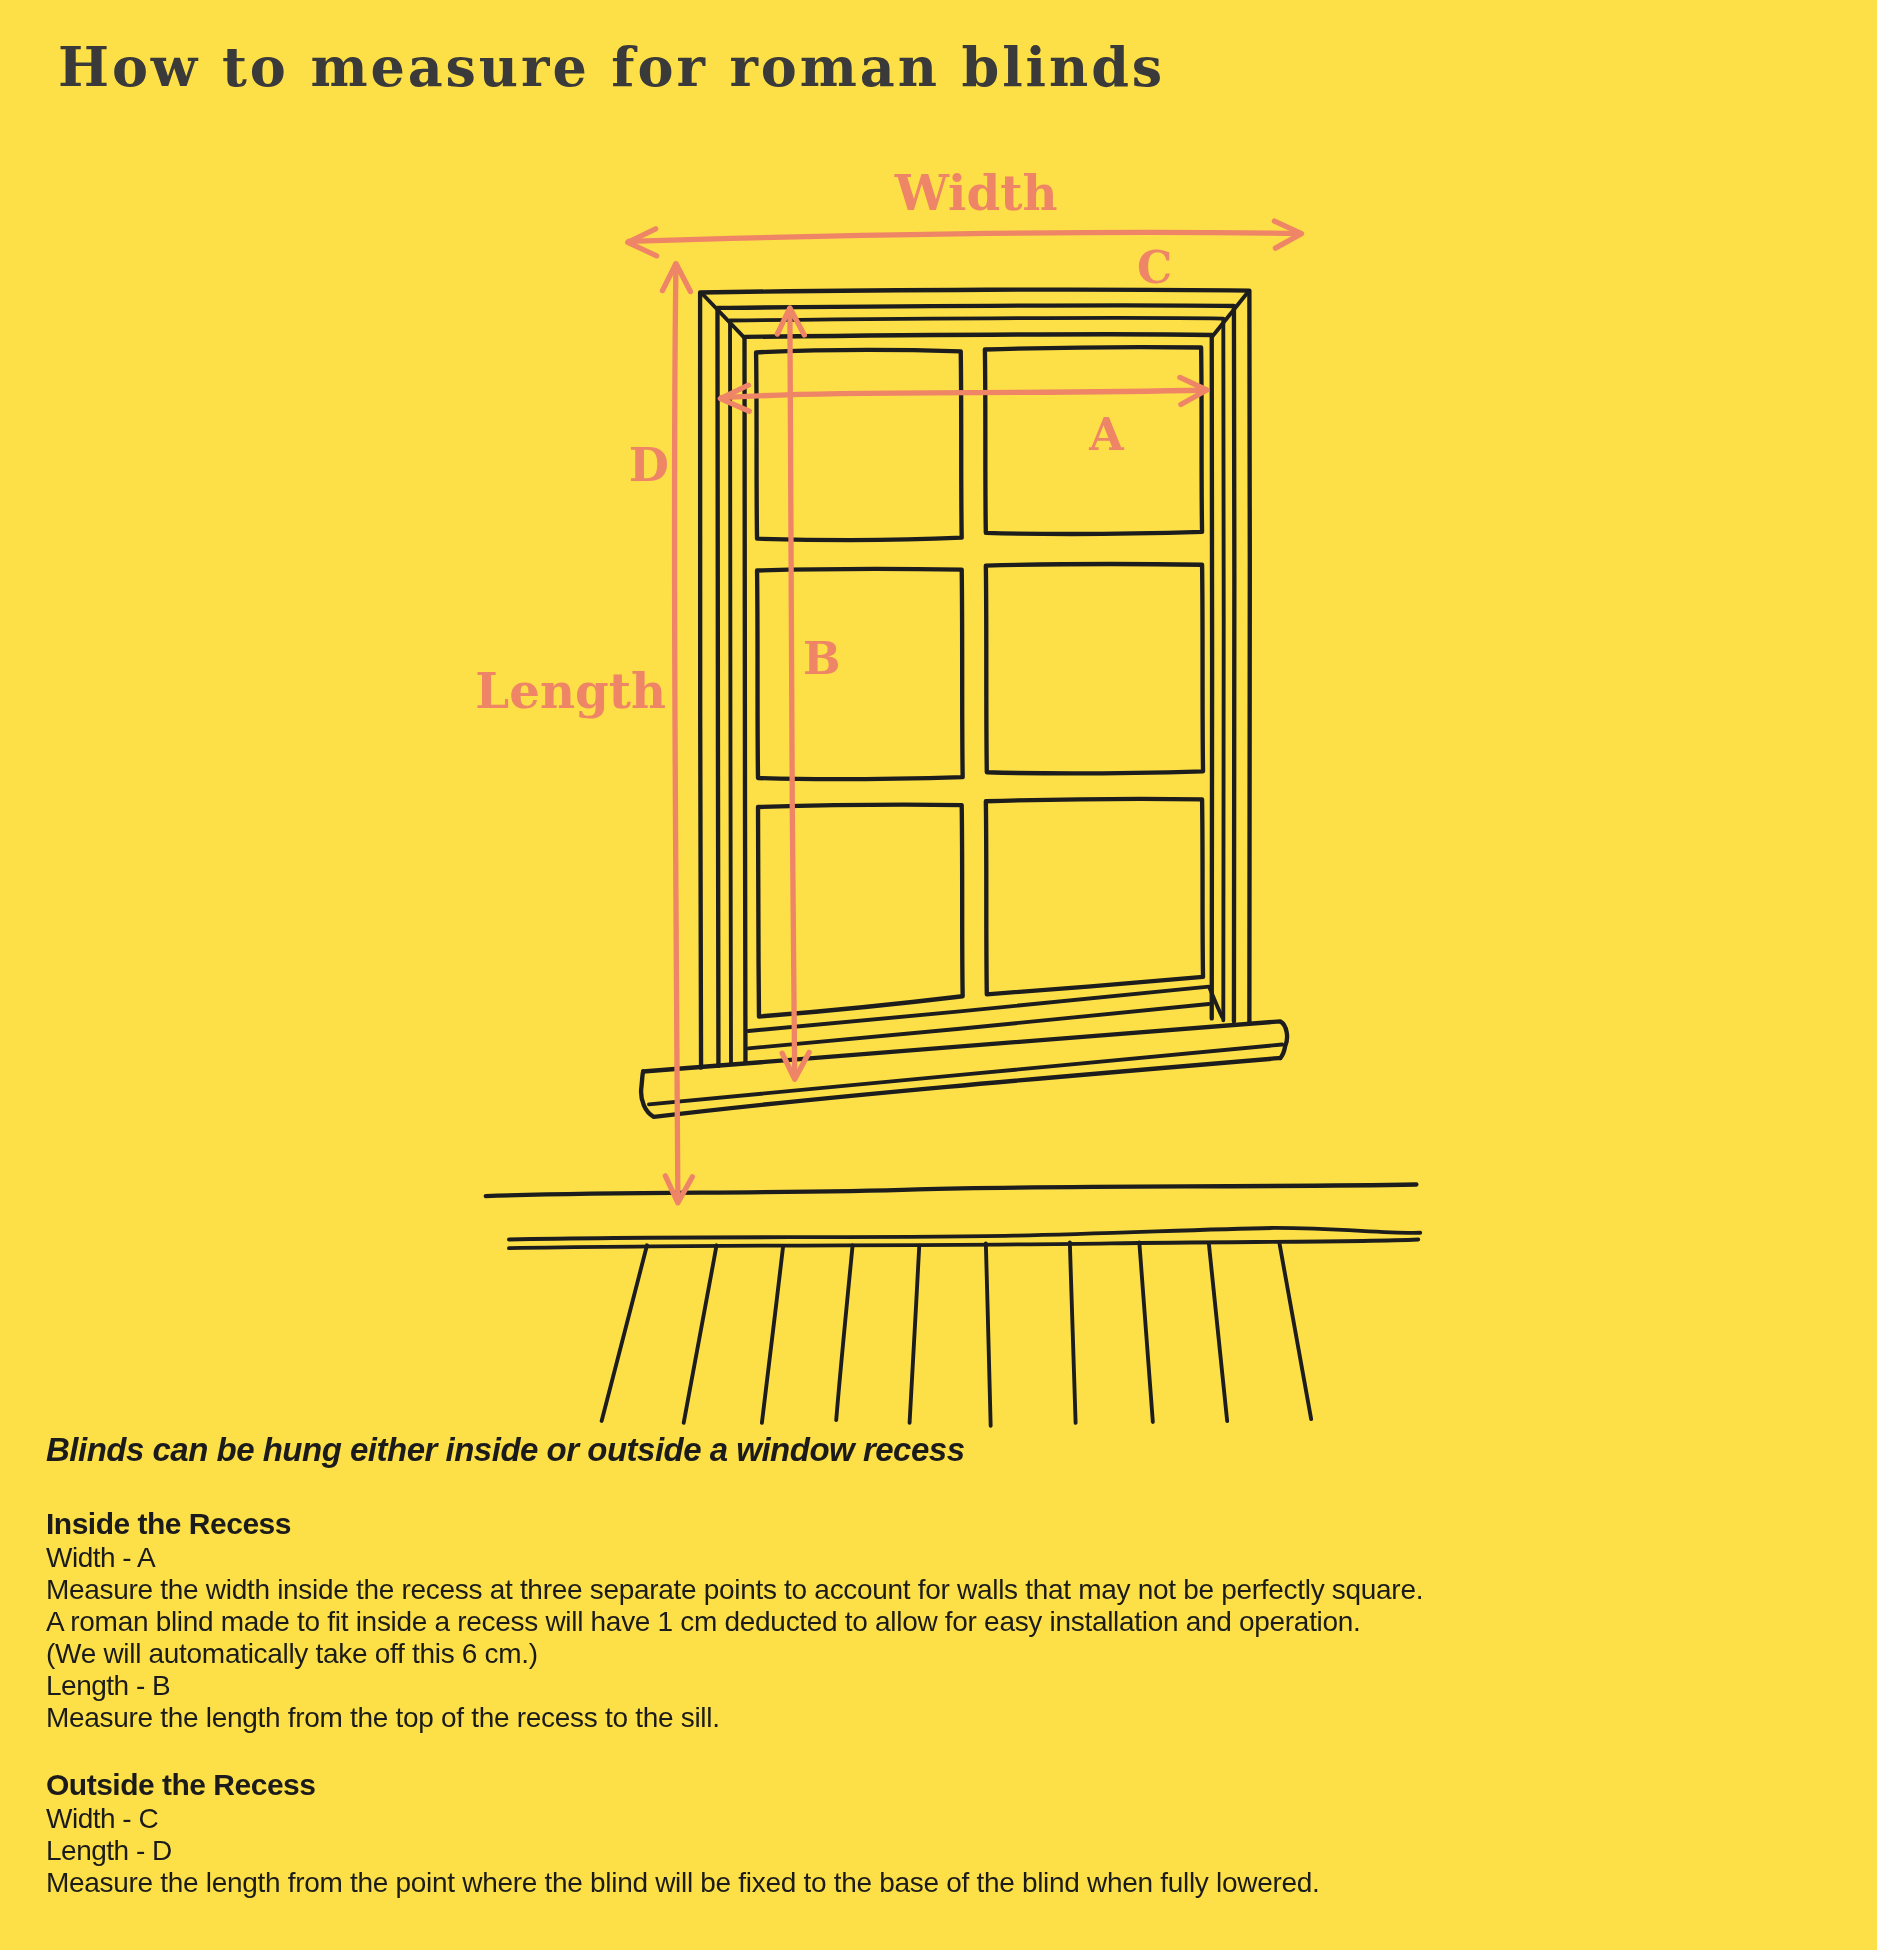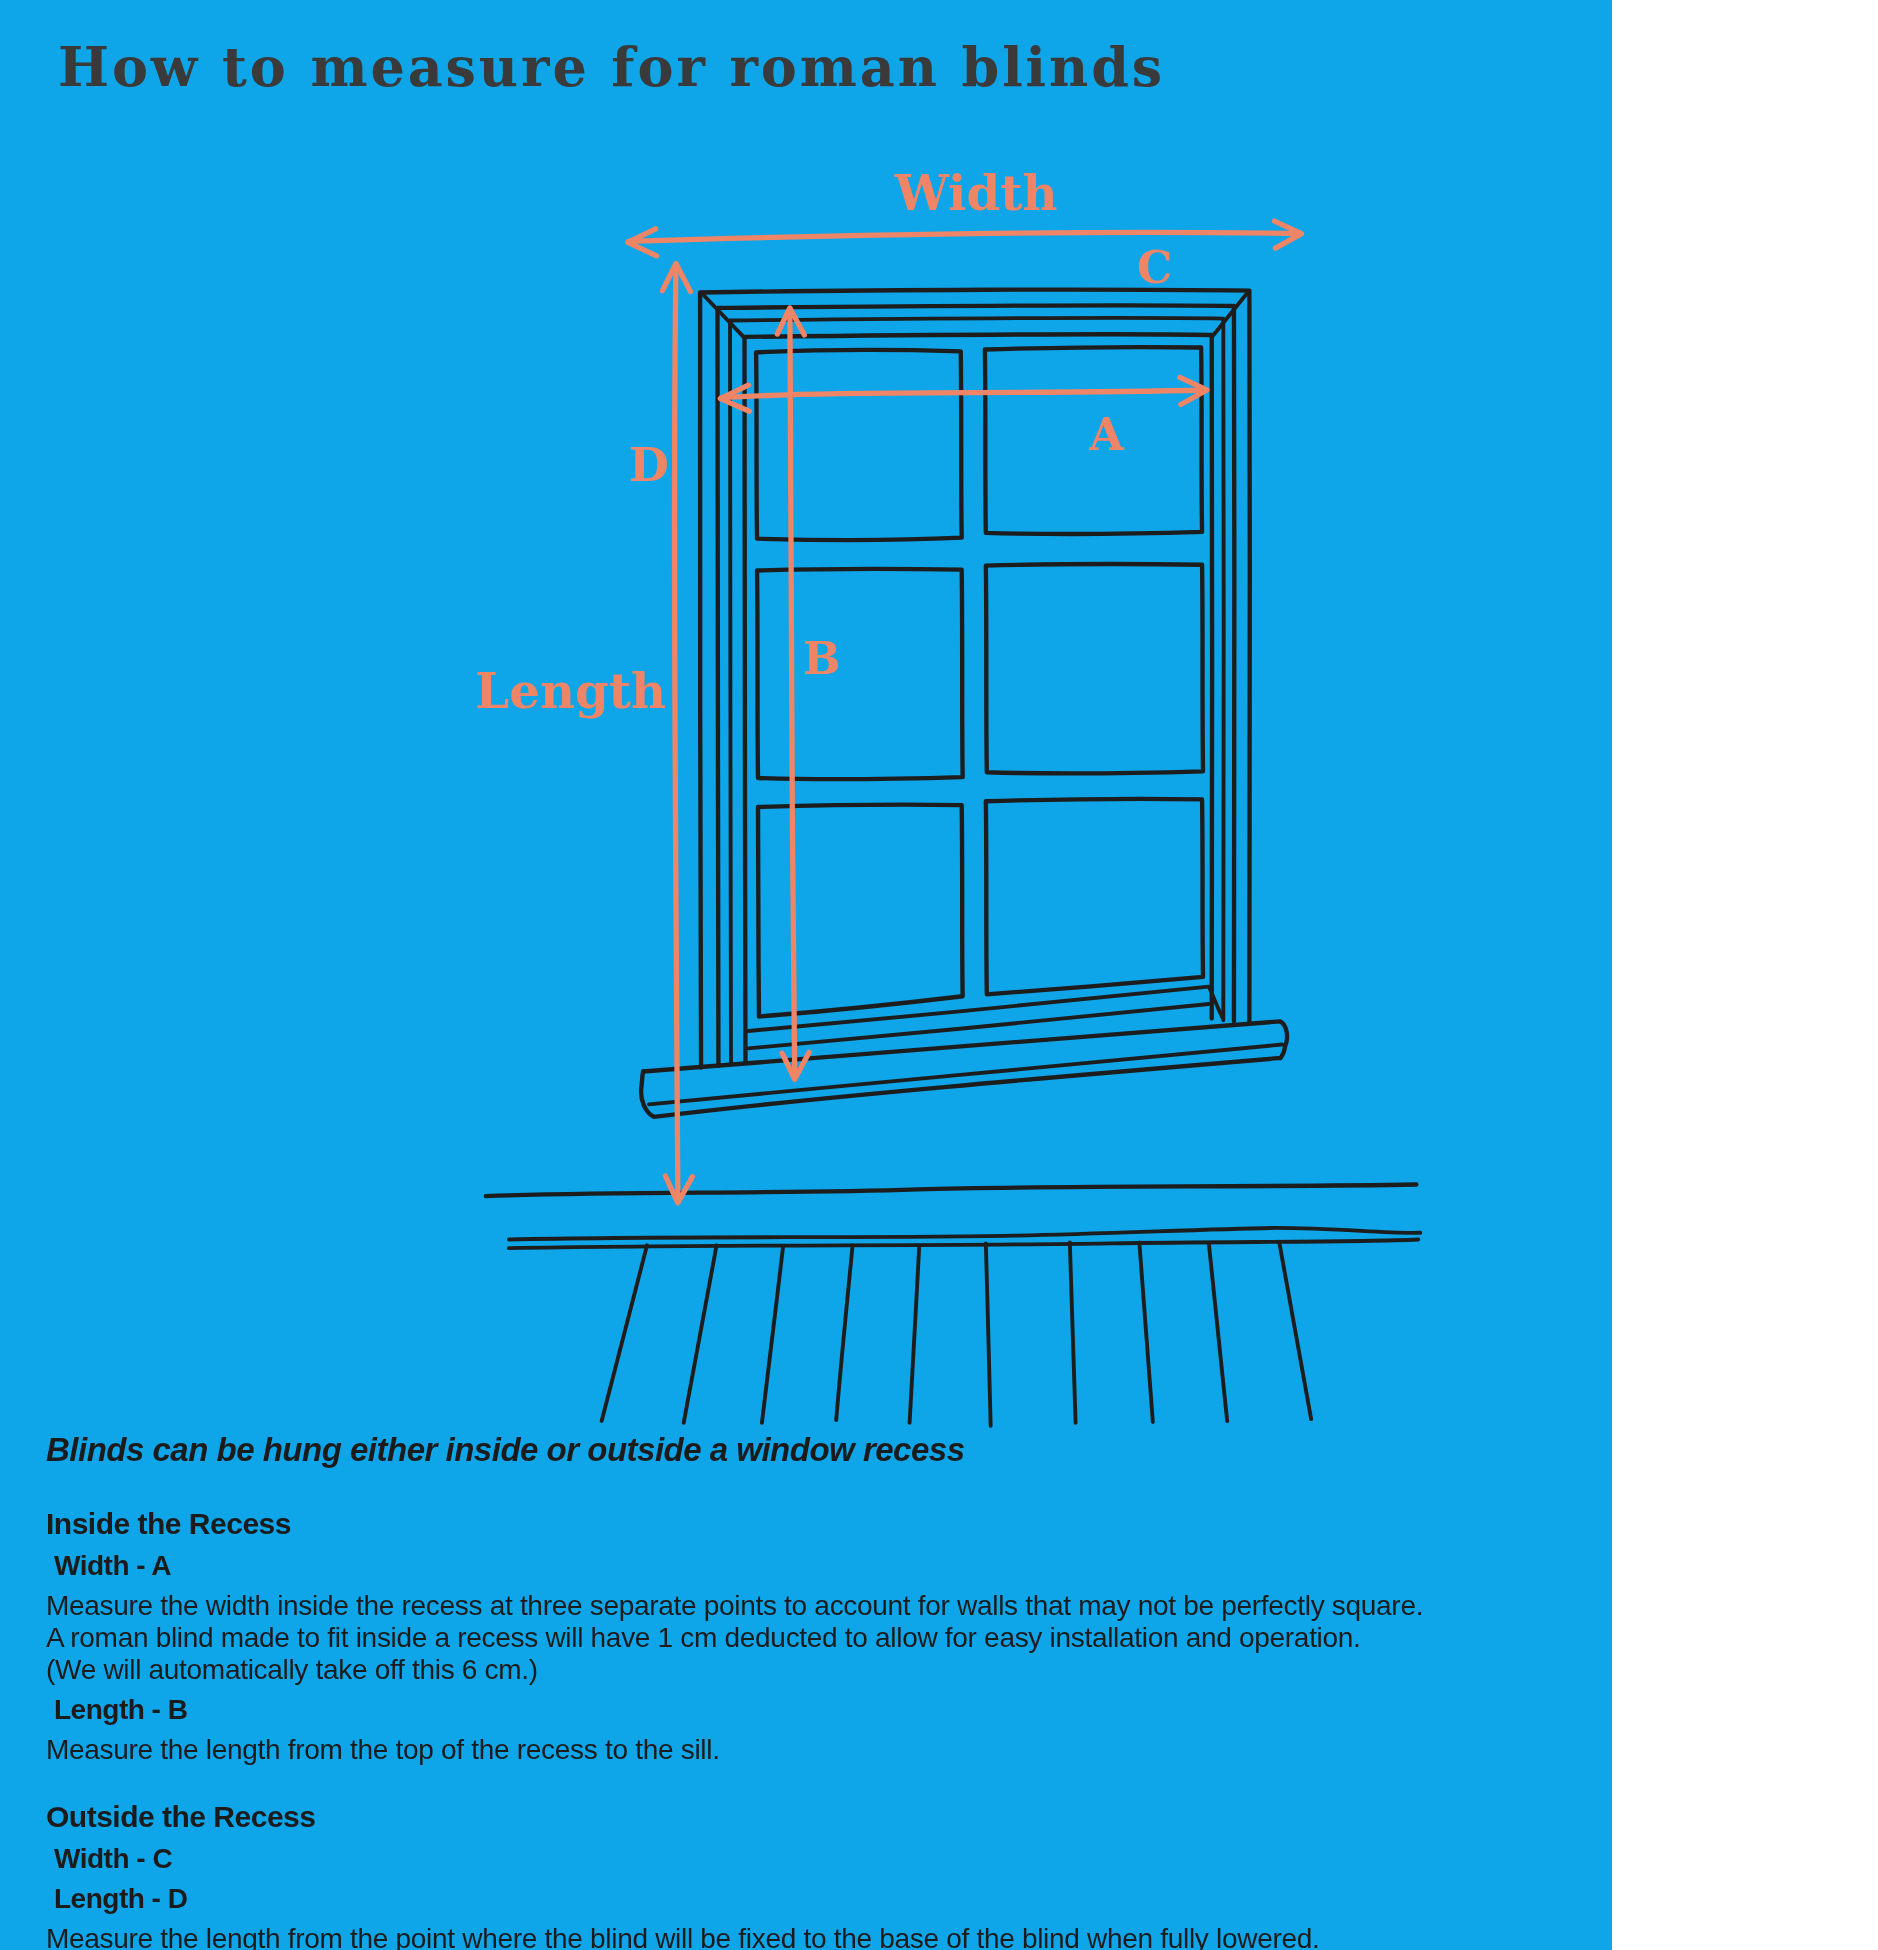--- a/index.html
+++ b/index.html
@@ -1,20 +1,20 @@
 <!DOCTYPE html>
 <html><head>
 <meta charset="utf-8">
 <style>
   html,body{margin:0;padding:0;background:#ffffff;}
   #canvas{
     position:relative;
-    width:1612px;
+    width:1877px;
     height:1950px;
-    background:#0ea5e9;
+    background:#fde047;
     font-family:"Liberation Sans", sans-serif;
     color:#1b1b1b;
     overflow:hidden;
   }
   .page-title{
     position:absolute;
     left:58px;
     top:35px;
     font-family:"DejaVu Serif", serif;
     font-size:54px;
@@ -47,23 +47,23 @@
     font-style:italic;
   }
   .copy h3{
     margin:0;
     font-size:30px;
     font-weight:bold;
     line-height:36px;
     letter-spacing:-0.5px;
   }
   .copy .sub{
-    margin:8px;
+    margin:0;
     font-size:28px;
-    font-weight:bold;
+    font-weight:normal;
     line-height:32px;
     letter-spacing:-0.5px;
   }
   .copy p.line{
     margin:0;
     font-size:28px;
     line-height:32px;
     letter-spacing:-0.3px;
   }
   .copy .gap{height:33px;}

